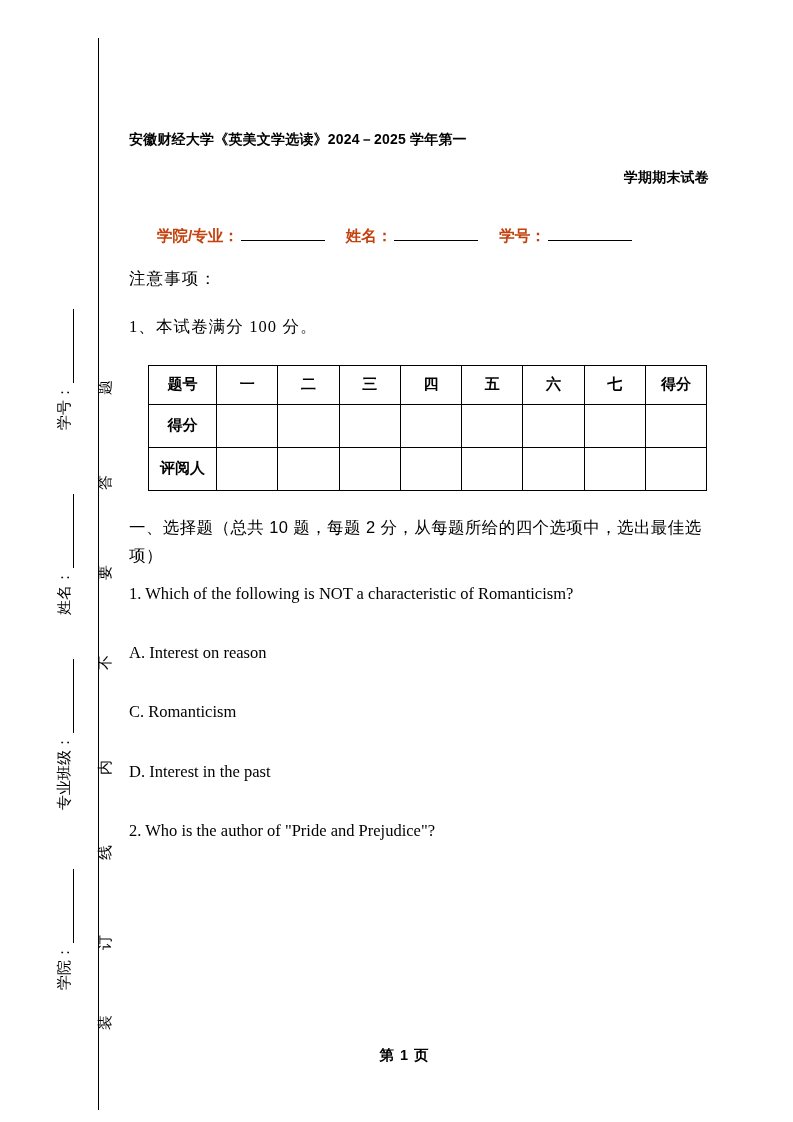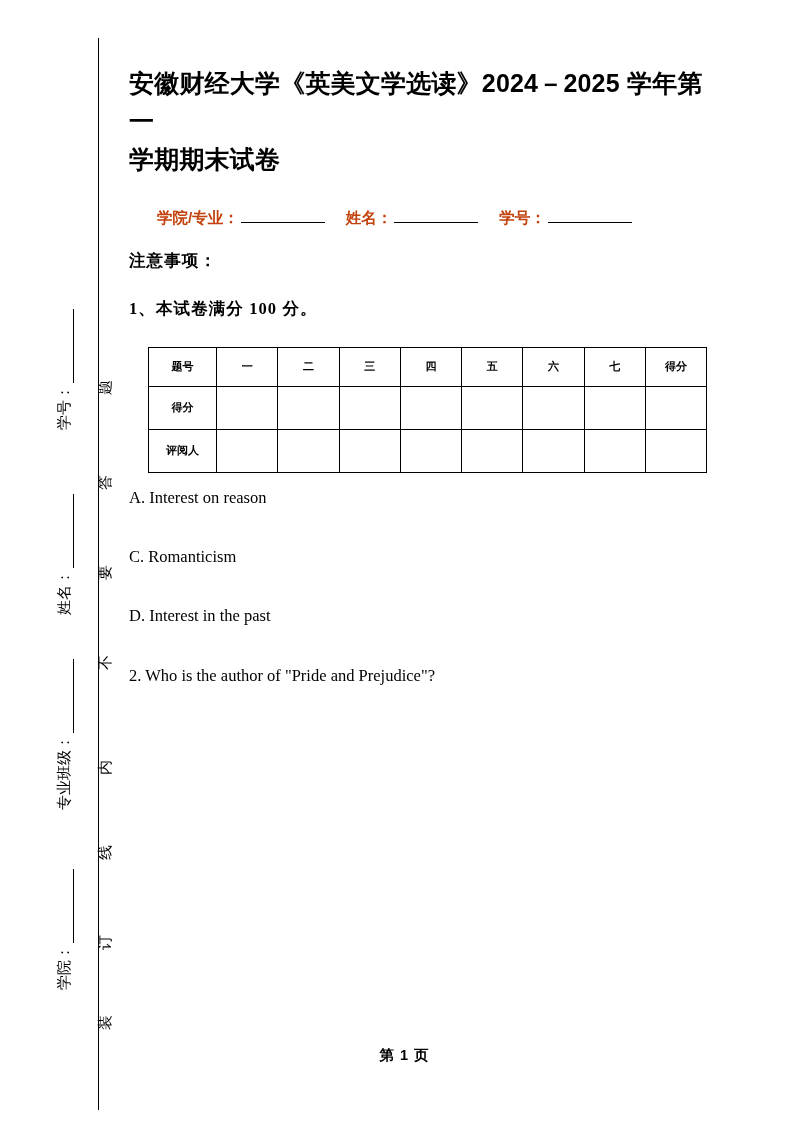--- a/index.html
+++ b/index.html
@@ -66,30 +66,30 @@
     left: 129px;
     top: 0;
     width: 580px;
     height: 1122px;
   }
 
   
   #exam-title {
     font-family: "Liberation Sans", "DejaVu Sans", sans-serif;
     font-weight: bold;
-    font-size: 25px;
+    font-size: 14px;
     line-height: 38px;
     text-align: center;
     letter-spacing: 0.2px;
     margin: 0;
-    padding-top: 64px;
+    padding-top: 120px;
     color: #000;
   }
   #exam-title .ttl-line1 { display: block; text-align: left; }
-  #exam-title .ttl-line2 { display: block; text-align: left; }
+  #exam-title .ttl-line2 { display: block; text-align: right; }
 
   
   #student-info {
     font-family: "Liberation Sans", "DejaVu Sans", sans-serif;
     font-weight: bold;
     font-size: 15.5px;
     margin-top: 30px;
     padding-left: 28px;
     white-space: nowrap;
     color: #c2410c;
@@ -106,21 +106,20 @@
   #student-info .gap { display: inline-block; width: 16px; }
 
   
   .notice-block { margin-top: 22px; }
   .notice-line {
     font-size: 16.5px;
     line-height: 1.25;
     margin: 0 0 27px 0;
     letter-spacing: 1.1px;
     color: #000;
-    font-weight: bold;
   }
   .notice-line .u {
     text-decoration: underline;
     padding: 0 3px;
   }
 
   
   #score-table {
     border-collapse: collapse;
     margin-top: 6px;
@@ -128,21 +127,21 @@
     width: 559px;
     table-layout: fixed;
   }
   #score-table td, #score-table th {
     border: 1.3px solid #000;
     height: 38px;
     text-align: center;
     vertical-align: middle;
     font-family: Liberation Sans, sans-serif;
     font-weight: bold;
-    font-size: 11px;
+    font-size: 15px;
     padding: 0;
     color: #000;
   }
   #score-table .col-label { width: 67px; }
   #score-table tr.data-row td { height: 42px; }
 
   
   .section-heading {
     font-family: "Liberation Sans", "DejaVu Sans", sans-serif;
     font-size: 16.5px;
@@ -251,22 +250,24 @@
         <td></td>
         <td></td>
         <td></td>
         <td></td>
         <td></td>
         <td></td>
       </tr>
     </tbody>
   </table>
 
+  <p class="section-heading">一、选择题（总共 10 题，每题 2 分，从每题所给的四个选项中，选出最佳选项）</p>
 
   <div class="q-list">
+    <p class="q-item">1. Which of the following is NOT a characteristic of Romanticism?</p>
     <p class="opt-item">A. Interest on reason</p>
     <p class="opt-item">C. Romanticism</p>
     <p class="opt-item">D. Interest in the past</p>
     <p class="q-item">2. Who is the author of "Pride and Prejudice"?</p>
   </div>
 
 </div>
 
 <div id="page-footer">第 1 页</div>
 

